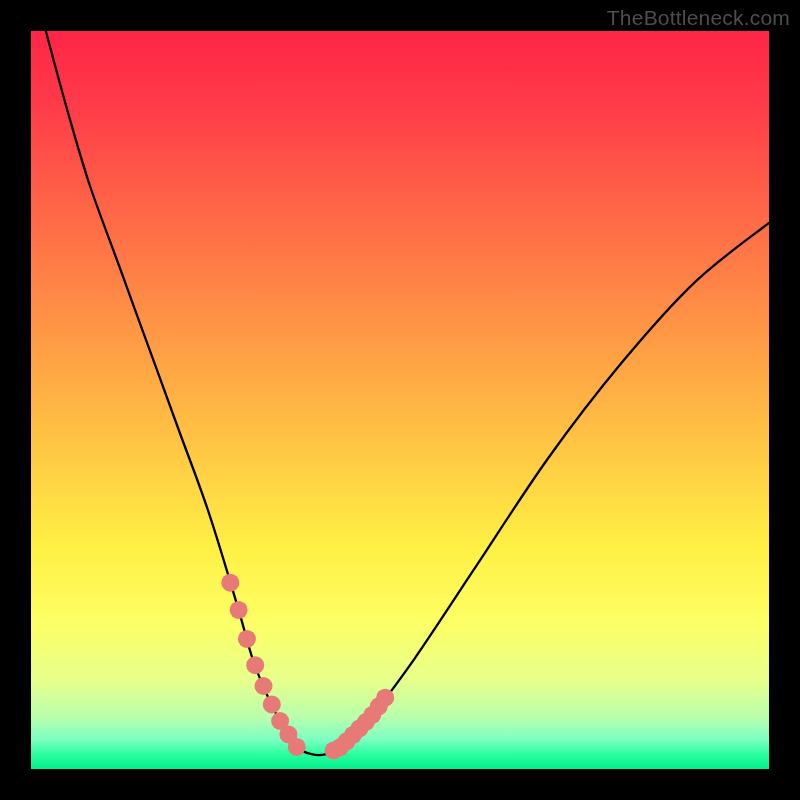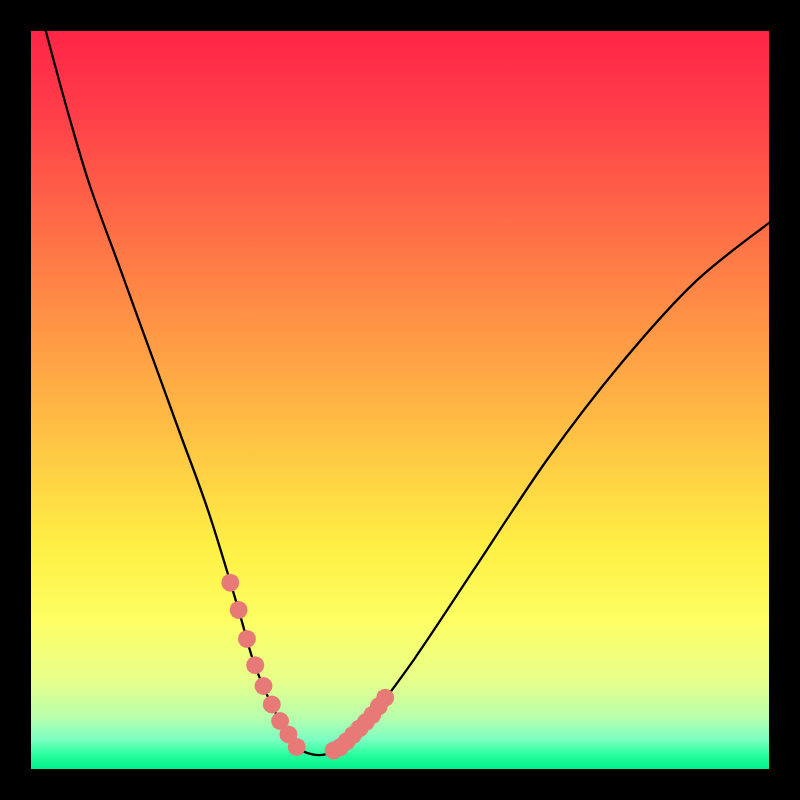--- a/index.html
+++ b/index.html
@@ -57,20 +57,21 @@
     width: 738px;
     height: 738px;
     overflow: visible;
   }
 </style>
 </head>
 <body>
 
 <div class="frame">
 
+  <div class="watermark">TheBottleneck.com</div>
 
   <div class="plot">
     <svg class="curve" viewBox="0 0 738 738">
       <g>
         <path id="curve-path" fill="none" stroke="#000" stroke-width="2.3" stroke-linecap="round" d="M 14.8 0.0 C 18.4 13.5, 29.5 55.3, 36.9 81.2 C 44.3 107.0, 50.4 129.2, 59.0 155.0 C 67.7 180.8, 78.7 209.1, 88.6 236.2 C 98.4 263.2, 108.2 290.3, 118.1 317.3 C 127.9 344.4, 137.8 371.5, 147.6 398.5 C 157.4 425.6, 167.3 450.2, 177.1 479.7 C 187.0 509.2, 199.3 551.0, 206.6 575.6 C 214.0 600.2, 216.5 612.5, 221.4 627.3 C 226.3 642.1, 231.2 653.1, 236.2 664.2 C 241.1 675.3, 246.0 685.1, 250.9 693.7 C 255.8 702.3, 260.8 710.9, 265.7 715.9 C 270.6 720.8, 275.5 722.0, 280.4 723.2 C 285.4 724.5, 290.3 724.5, 295.2 723.2 C 300.1 722.0, 302.6 722.0, 310.0 715.9 C 317.3 709.7, 327.2 701.1, 339.5 686.3 C 351.8 671.6, 366.5 651.9, 383.8 627.3 C 401.0 602.7, 420.7 572.0, 442.8 538.7 C 464.9 505.5, 492.0 462.5, 516.6 428.0 C 541.2 393.6, 565.8 361.6, 590.4 332.1 C 615.0 302.6, 639.6 274.3, 664.2 250.9 C 688.8 227.5, 725.7 201.7, 738.0 191.9"></path>
       </g>
       <g id="highlight-group">
           <circle cx="199.3" cy="551.7" r="9" fill="#e77a76"></circle>
           <circle cx="207.6" cy="578.9" r="9" fill="#e77a76"></circle>
           <circle cx="215.9" cy="607.9" r="9" fill="#e77a76"></circle>

